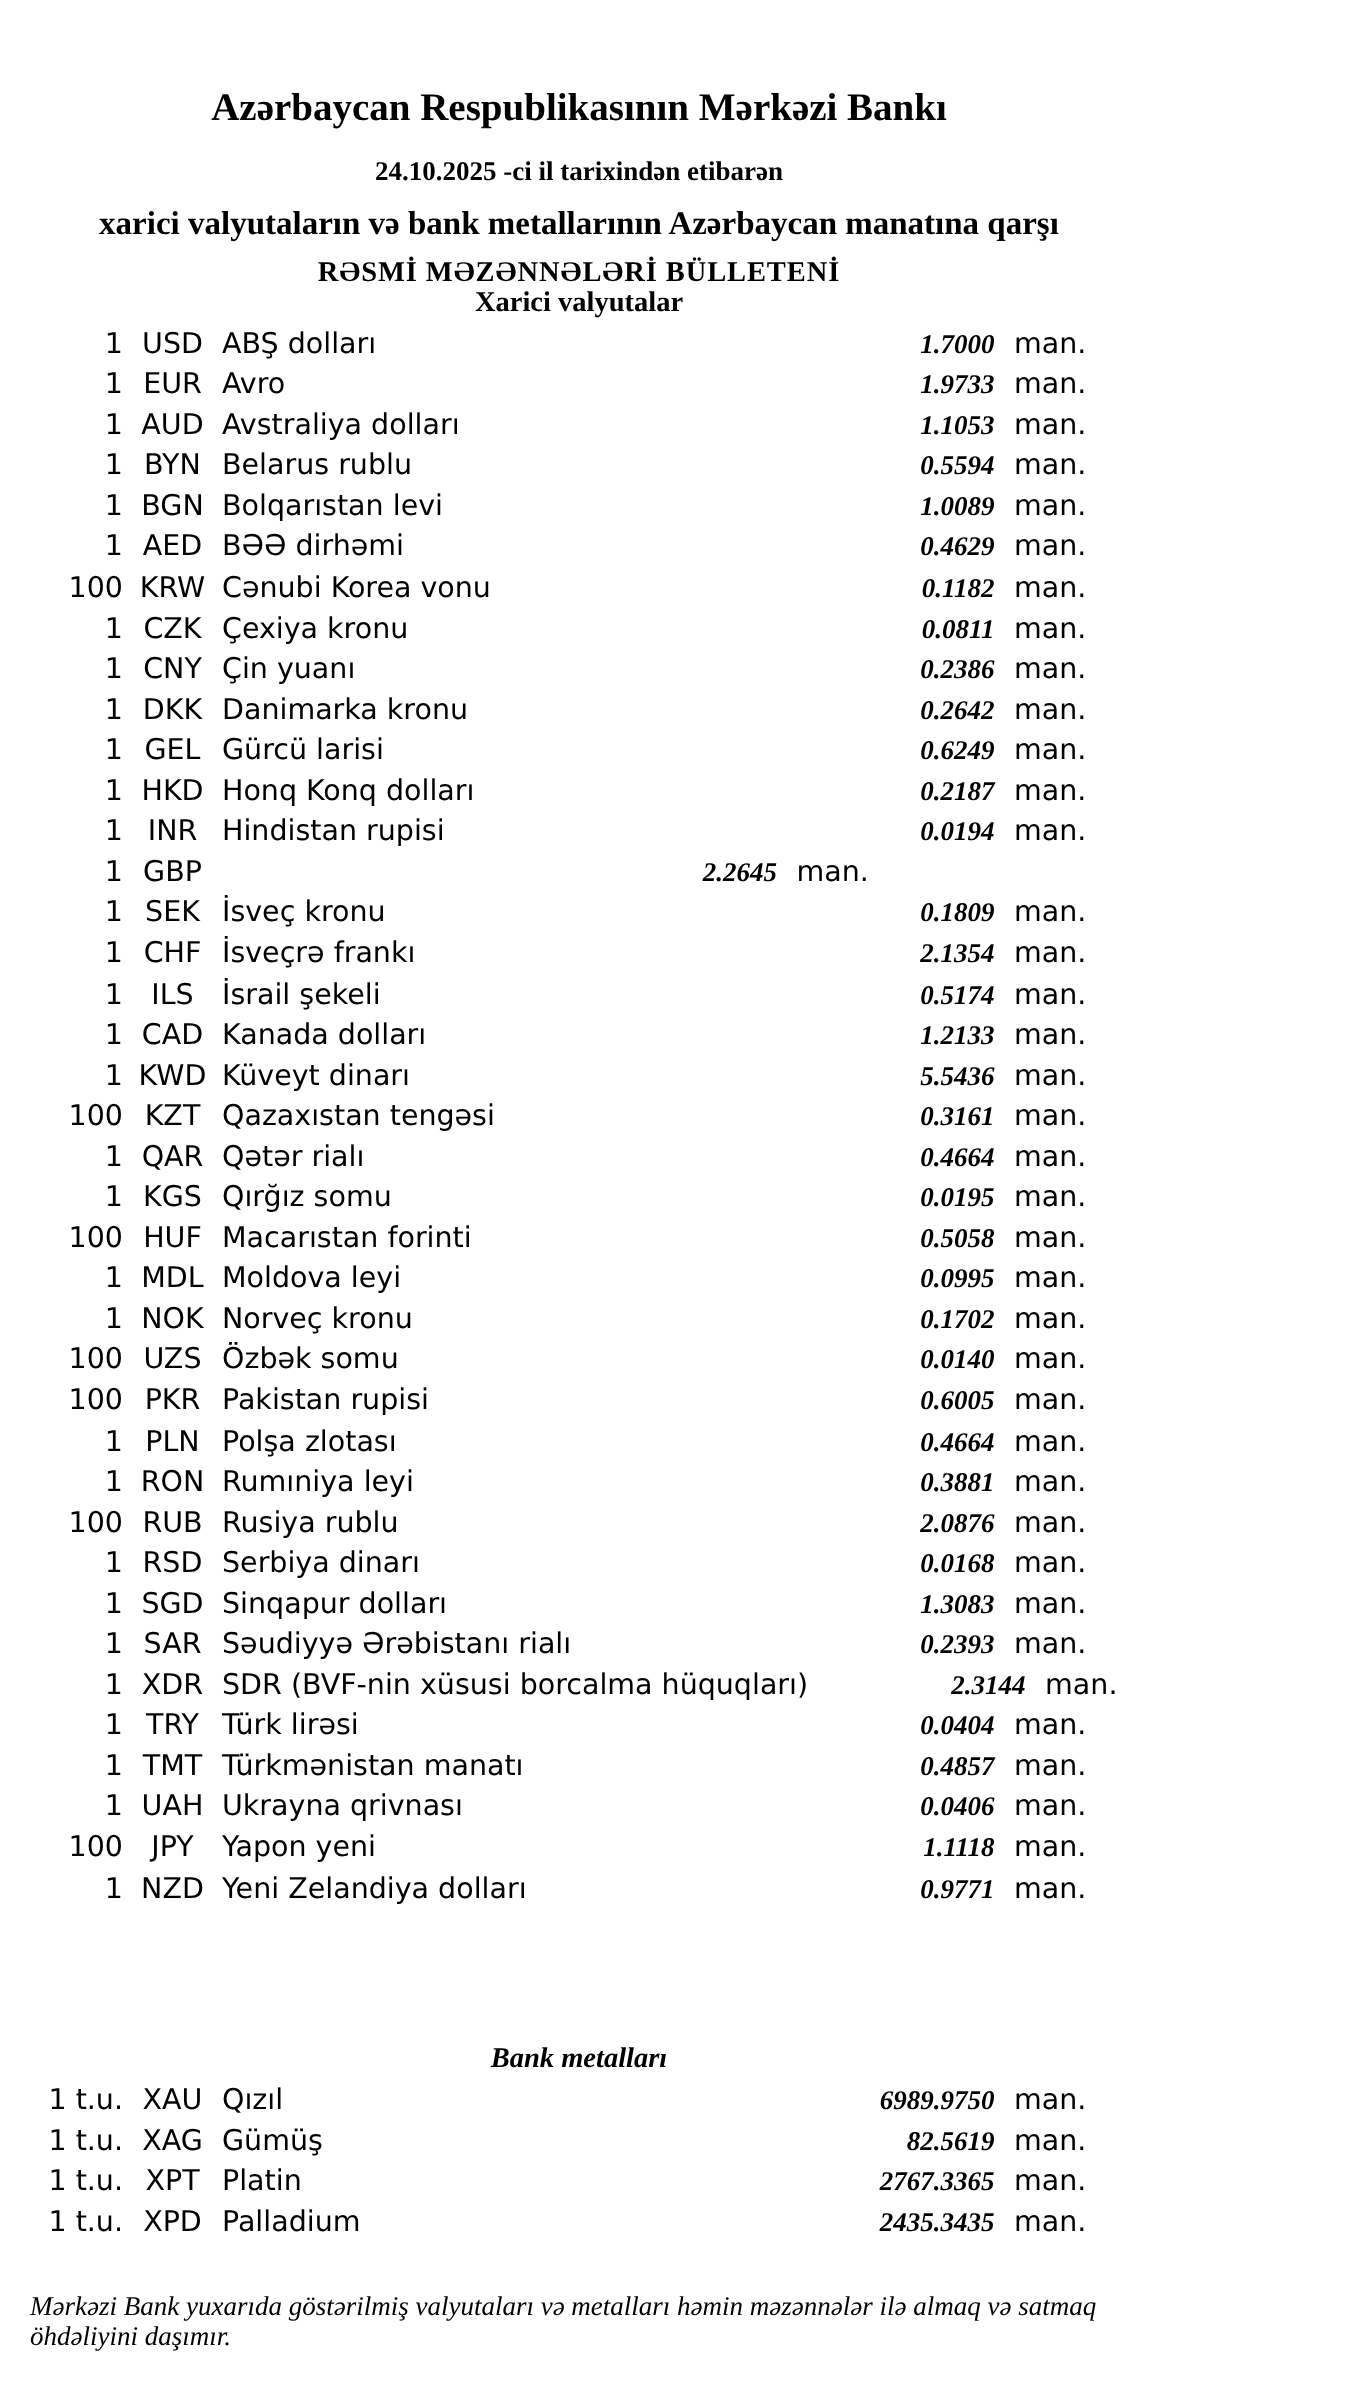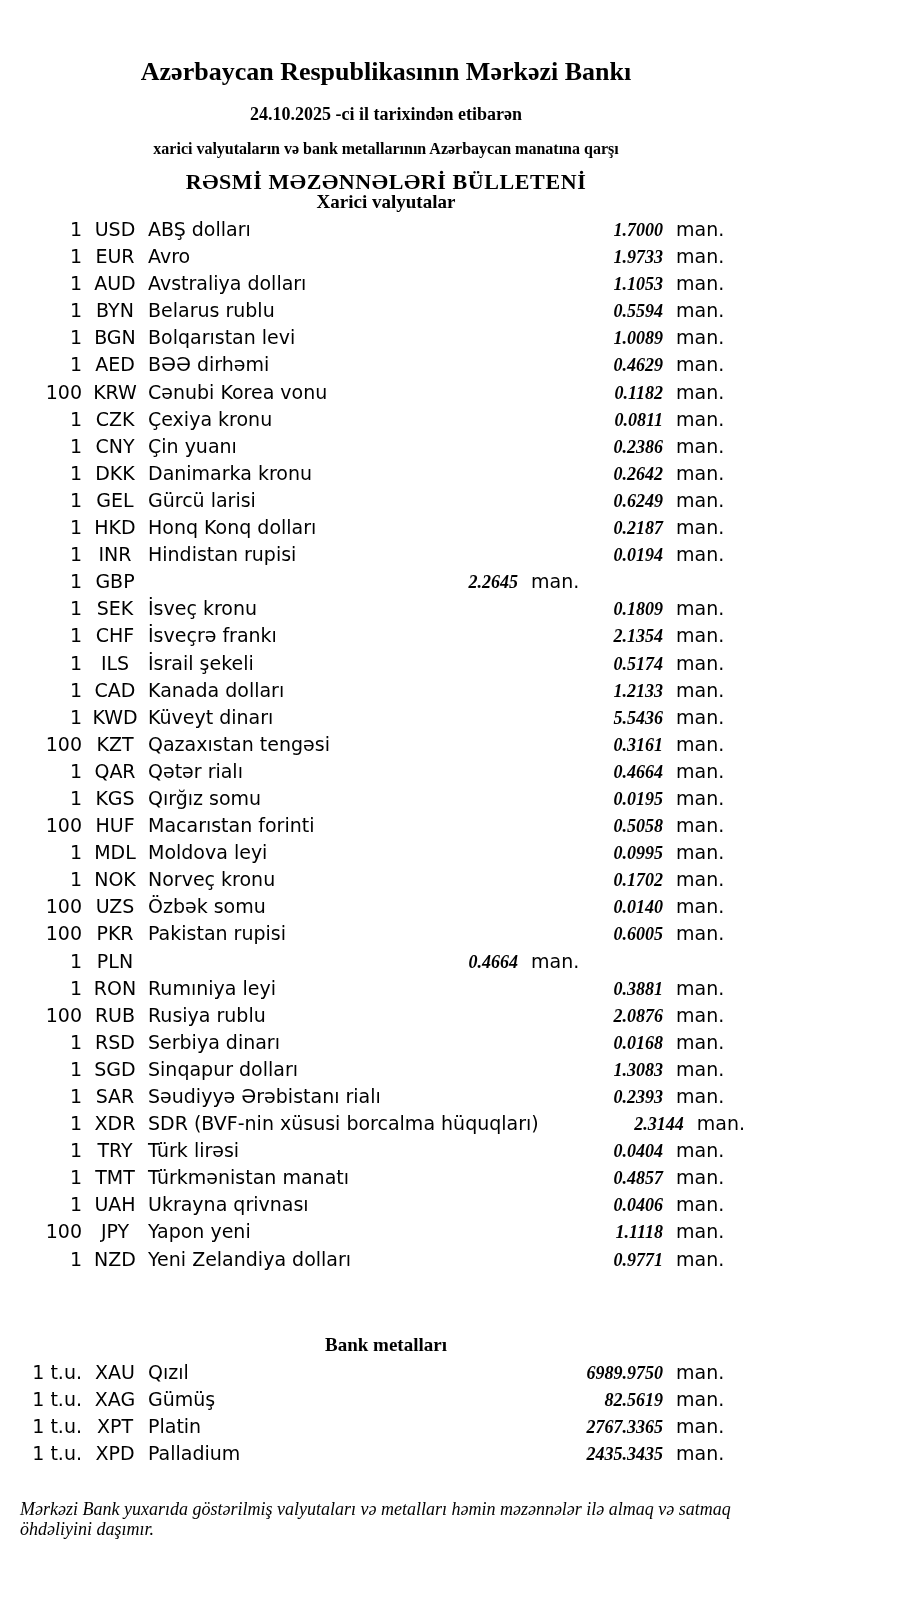--- a/index.html
+++ b/index.html
@@ -31,43 +31,44 @@
     font-family: "Liberation Serif", serif;
     font-weight: 700;
     font-size: 18px;
     line-height: 18px;
     margin-top: 18px;
     text-align: center;
   }
   .subtitle {
     font-family: "Liberation Serif", serif;
     font-weight: 700;
-    font-size: 16px;
+    font-size: 22px;
     line-height: 18px;
     margin-top: 17px;
     text-align: center;
   }
   .bulletin-line {
     font-family: "Liberation Serif", serif;
     font-weight: 700;
-    font-size: 22px;
+    font-size: 19px;
     line-height: 20px;
     letter-spacing: 0.6px;
     margin-top: 14px;
     text-align: center;
   }
   .section-title {
     font-family: "Liberation Serif", serif;
     font-weight: 700;
     font-size: 19px;
     line-height: 20px;
     text-align: center;
   }
   .section-title.metals-title {
-    margin-top: 62px;
+    margin-top: 90px;
+    font-style: italic;
   }
   .rows {
     margin-top: 4px;
   }
   .row {
     display: grid;
     grid-template-columns: 82px 66px 1fr 145px 68px;
     padding-right: 41px;
     height: 27.1px;
     line-height: 27.1px;
@@ -324,20 +325,21 @@
     <span class="qty">100</span>
     <span class="code">PKR</span>
     <span class="name">Pakistan rupisi</span>
     <span class="rate">0.6005</span>
     <span class="unit">man.</span>
   </div>
 
   <div class="row">
     <span class="qty">1</span>
     <span class="code">PLN</span>
+    <span class="name">Polşa zlotası</span>
     <span class="rate">0.4664</span>
     <span class="unit">man.</span>
   </div>
 
   <div class="row">
     <span class="qty">1</span>
     <span class="code">RON</span>
     <span class="name">Rumıniya leyi</span>
     <span class="rate">0.3881</span>
     <span class="unit">man.</span>

